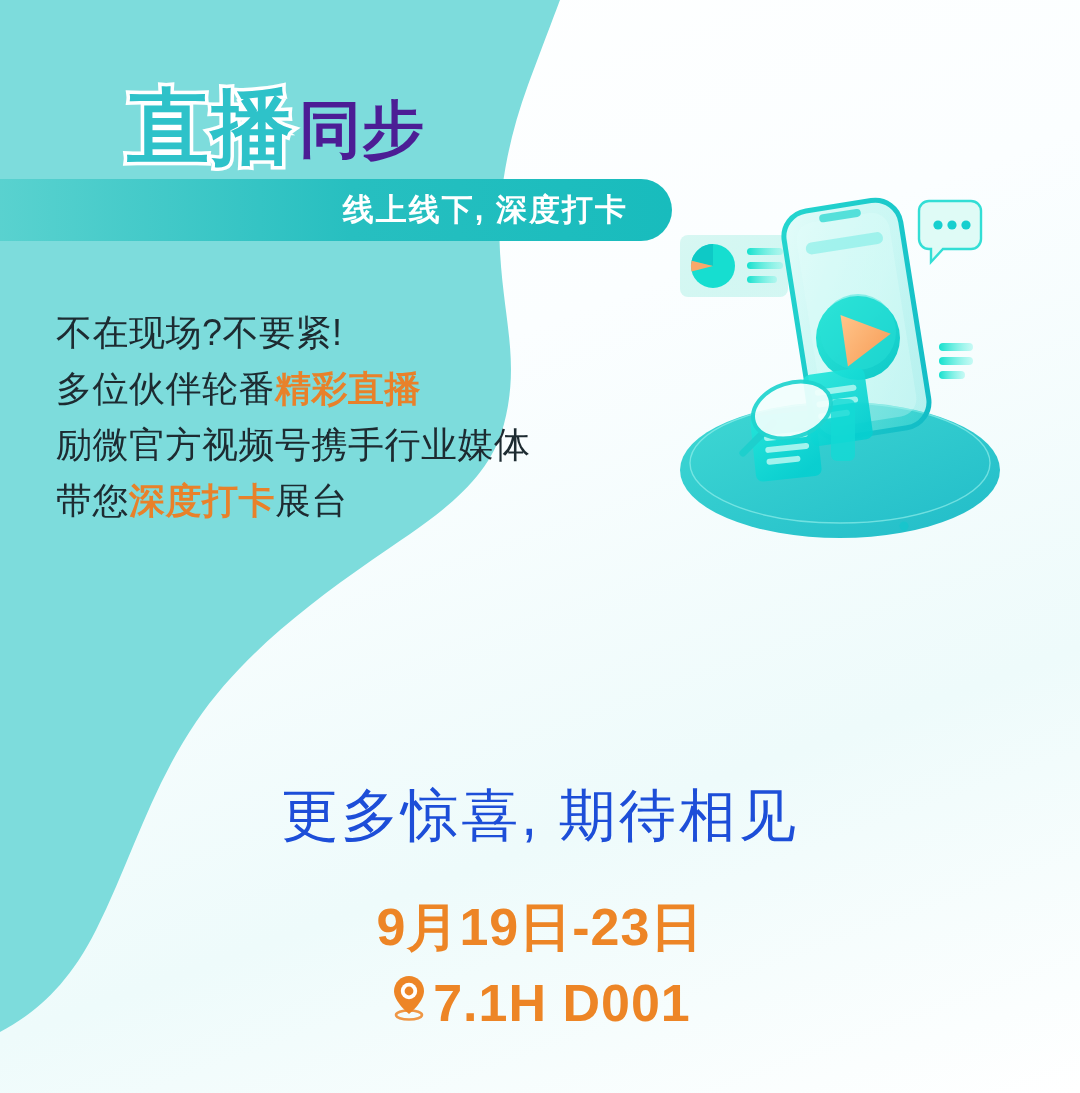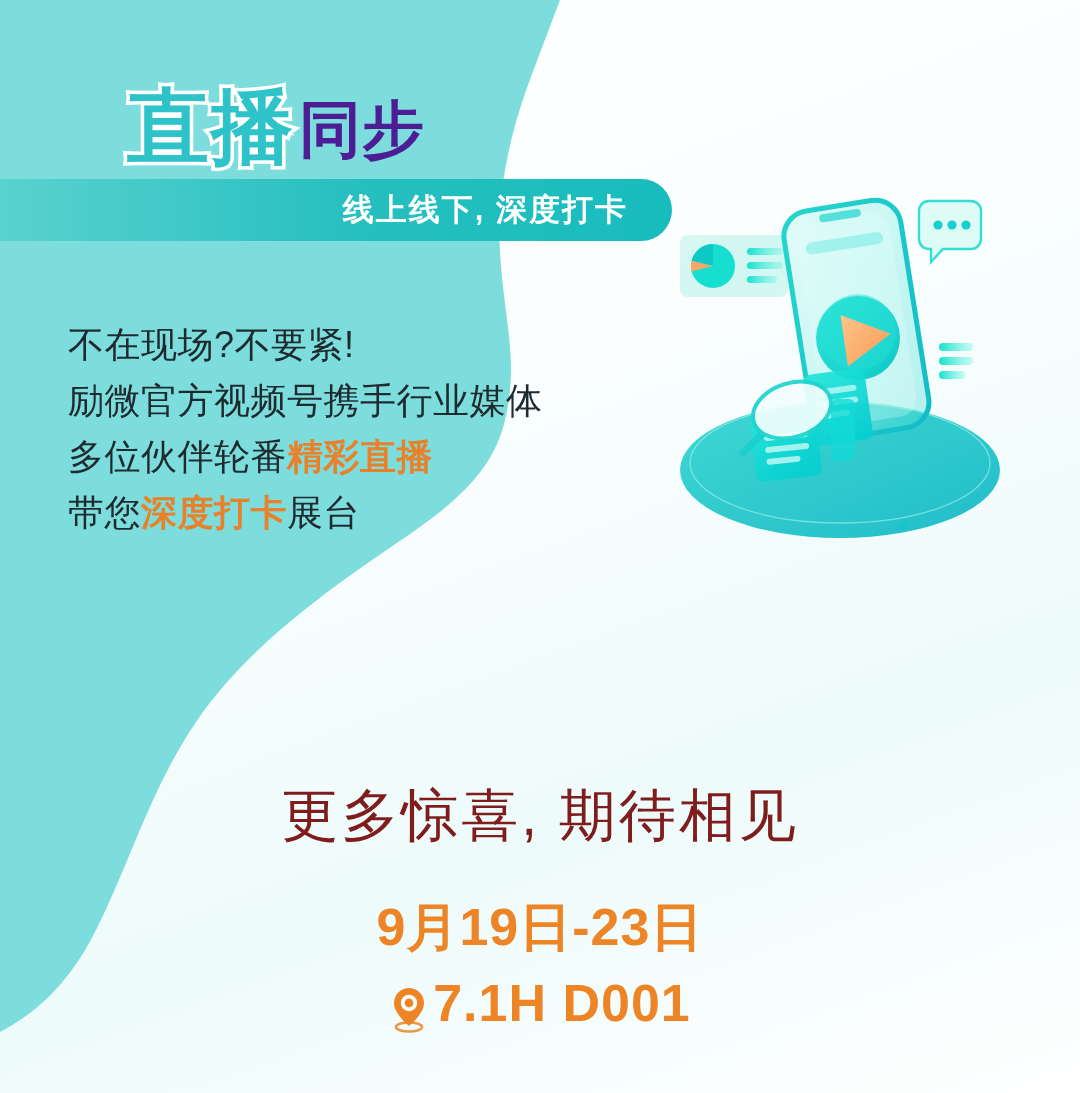--- a/index.html
+++ b/index.html
@@ -86,24 +86,23 @@
     font-size: 31px;
     font-weight: bold;
     letter-spacing: 2px;
     white-space: nowrap;
     padding-right: 18px;
   }
 
   
   .body-copy {
     position: absolute;
-    left: 68px;
+    left: 56px;
     top: 305px;
     width: 520px;
-    margin-top: 12px;
   }
   .body-line {
     font-size: 36px;
     line-height: 56px;
     color: #1d2b31;
     letter-spacing: 0.5px;
     white-space: nowrap;
     font-weight: 500;
   }
   .hl-orange {
@@ -114,42 +113,42 @@
   
   .closing {
     position: absolute;
     left: 0;
     top: 780px;
     width: 1080px;
     text-align: center;
   }
   .closing-headline {
     font-size: 57px;
-    color: #7f1d1d;
+    color: #1d4ed8;
     letter-spacing: 3px;
     font-weight: 500;
     line-height: 1.25;
     white-space: nowrap;
   }
   .closing-date {
     margin-top: 42px;
     font-size: 52px;
     font-weight: bold;
     color: #ed8526;
     letter-spacing: 1px;
     white-space: nowrap;
   }
   .closing-venue {
     margin-top: 10px;
     font-size: 52px;
     font-weight: bold;
     color: #ed8526;
     letter-spacing: 1px;
     display: flex;
-    align-items: flex-end;
+    align-items: flex-start;
     justify-content: center;
     gap: 4px;
     white-space: nowrap;
   }
   .pin-icon {
     display: inline-block;
     width: 40px;
     height: 48px;
     flex: 0 0 auto;
   }
@@ -188,24 +187,24 @@
 
   <div class="subtitle-banner">
     <span class="subtitle-text">线上线下, 深度打卡</span>
   </div>
 
   <div class="body-copy">
     <div class="body-line">
       <span>不在现场?不要紧!</span>
     </div>
     <div class="body-line">
+      <span>多位伙伴轮番</span><span class="hl-orange">精彩直播</span>
+    </div>
+    <div class="body-line">
       <span>励微官方视频号携手行业媒体</span>
-    </div>
-    <div class="body-line">
-      <span>多位伙伴轮番</span><span class="hl-orange">精彩直播</span>
     </div>
     <div class="body-line">
       <span>带您</span><span class="hl-orange">深度打卡</span><span>展台</span>
     </div>
   </div>
 
   <svg class="illustration" viewBox="0 0 420 390">
     <defs>
       <linearGradient id="gCard" x1="0" y1="0" x2="1" y2="1">
         <stop offset="0%" stop-color="#d6f7f2" stop-opacity=".95"></stop>

